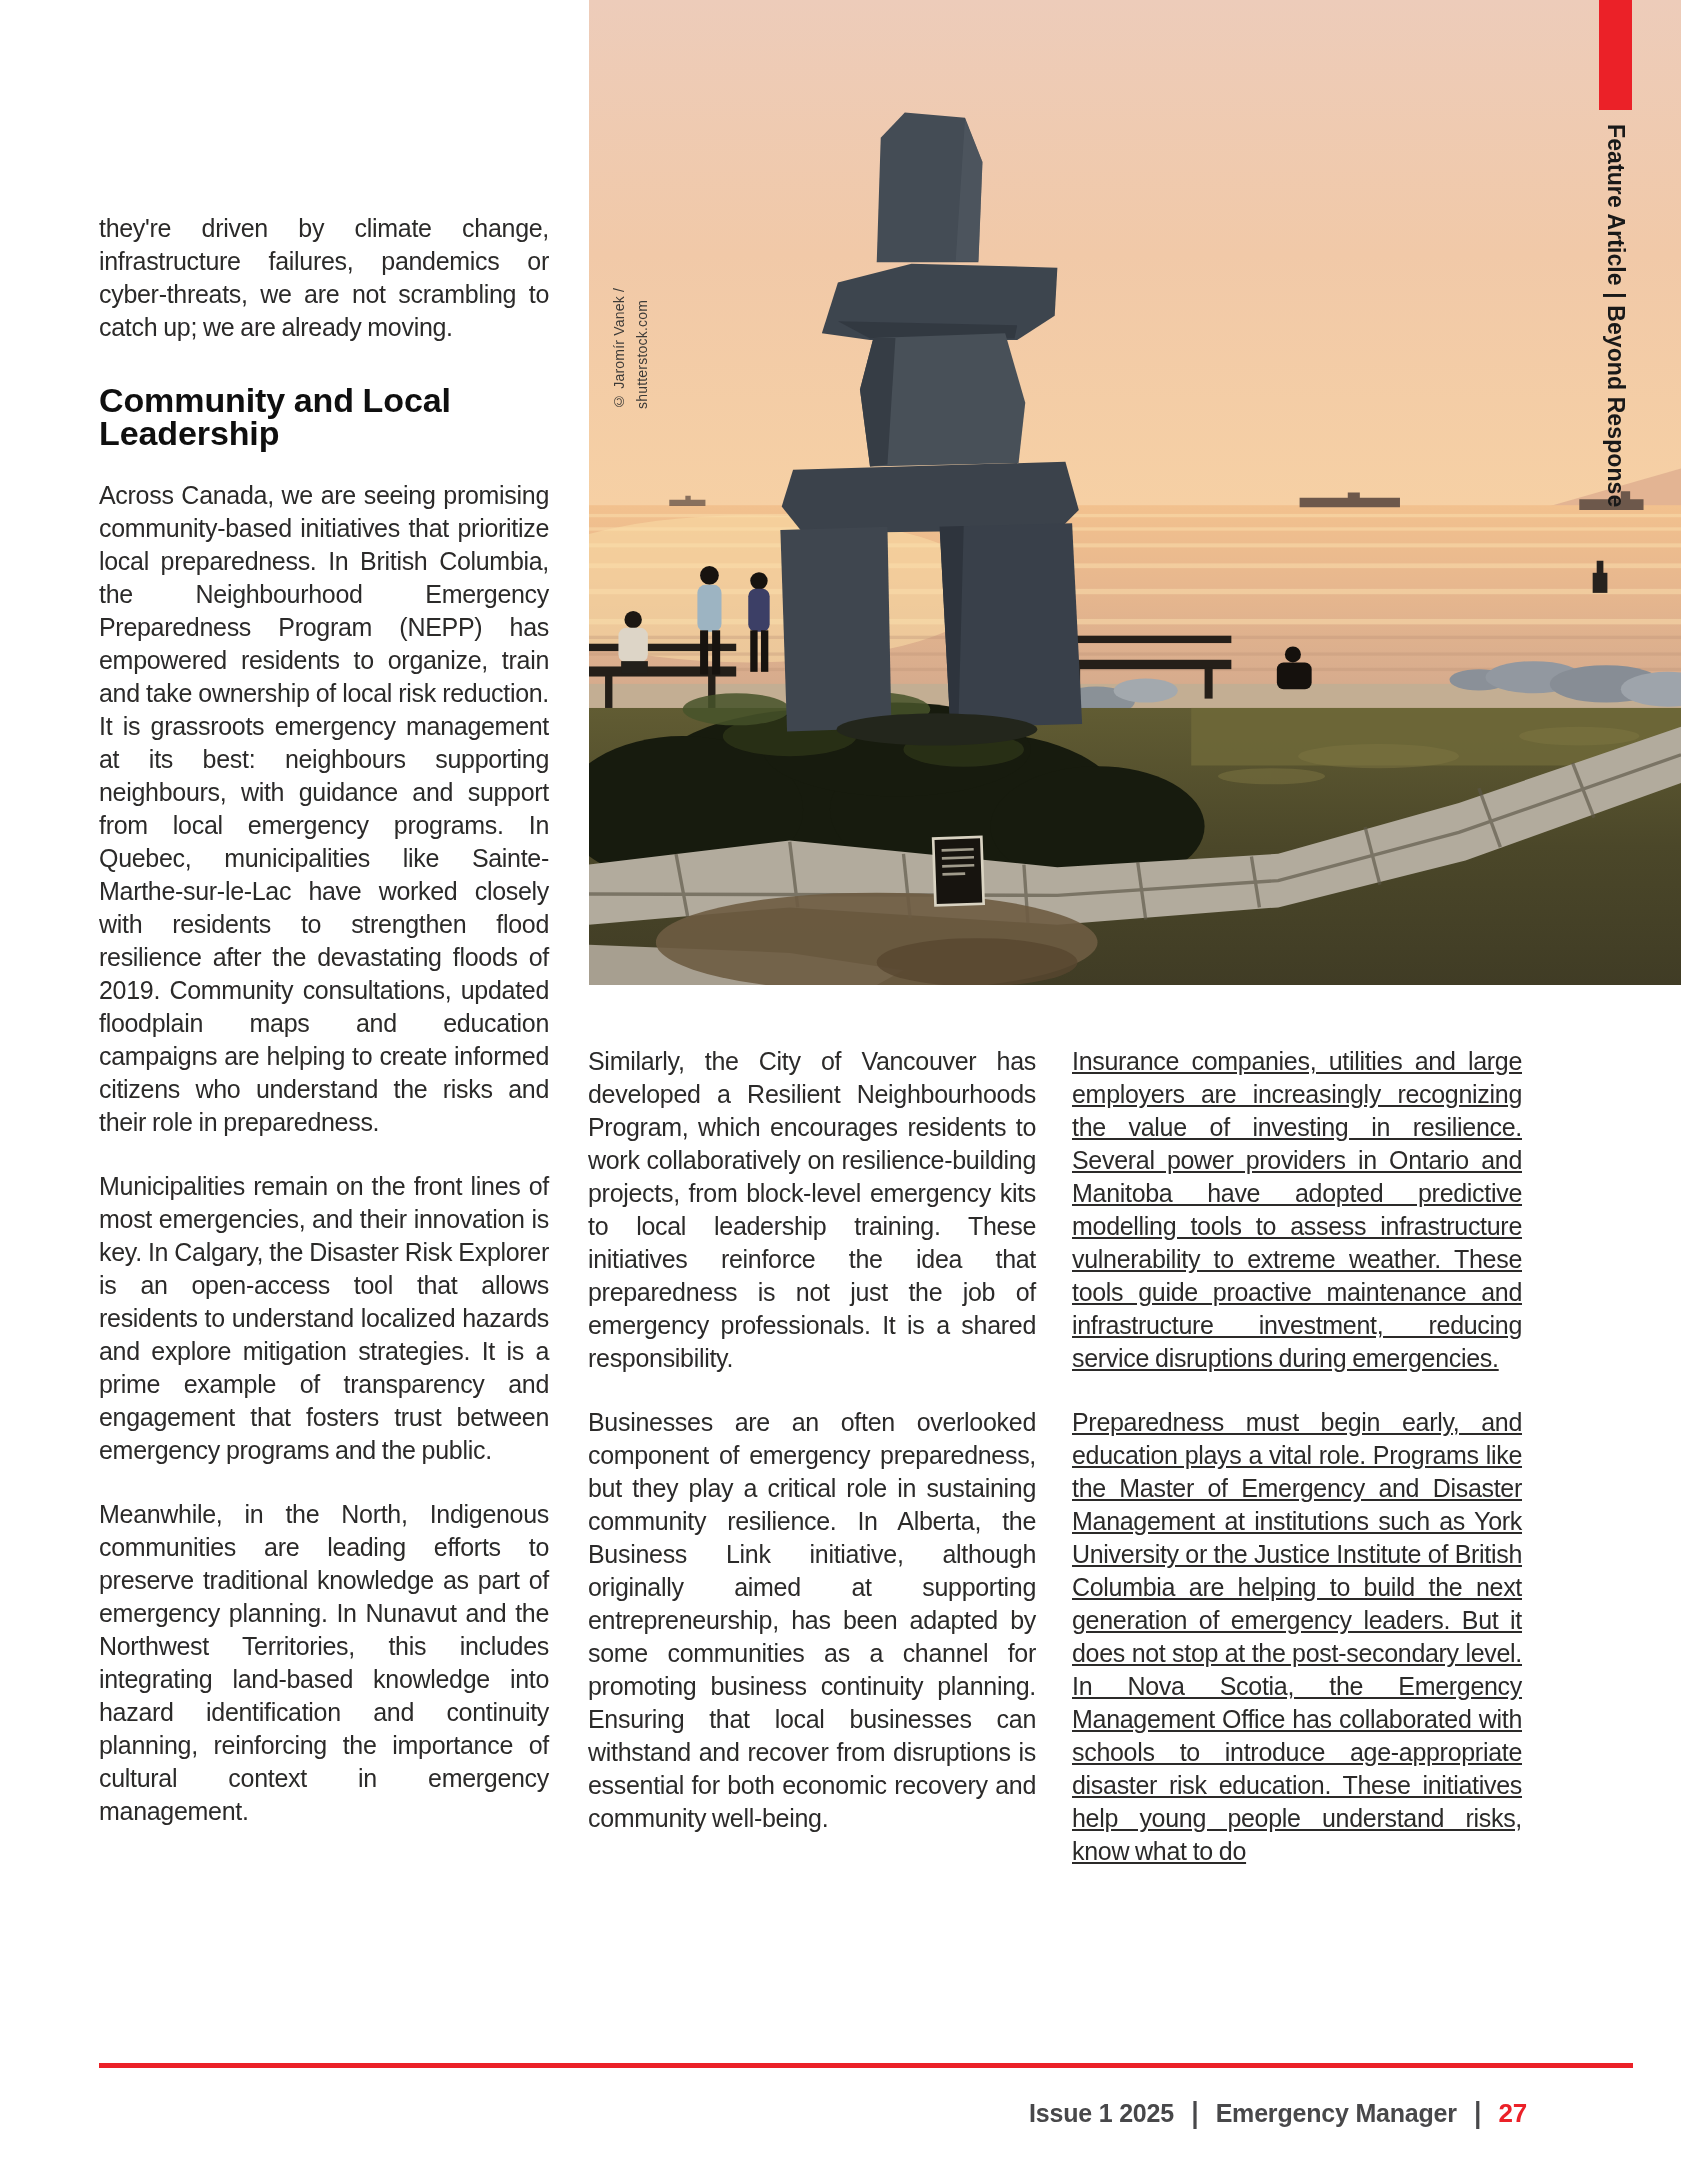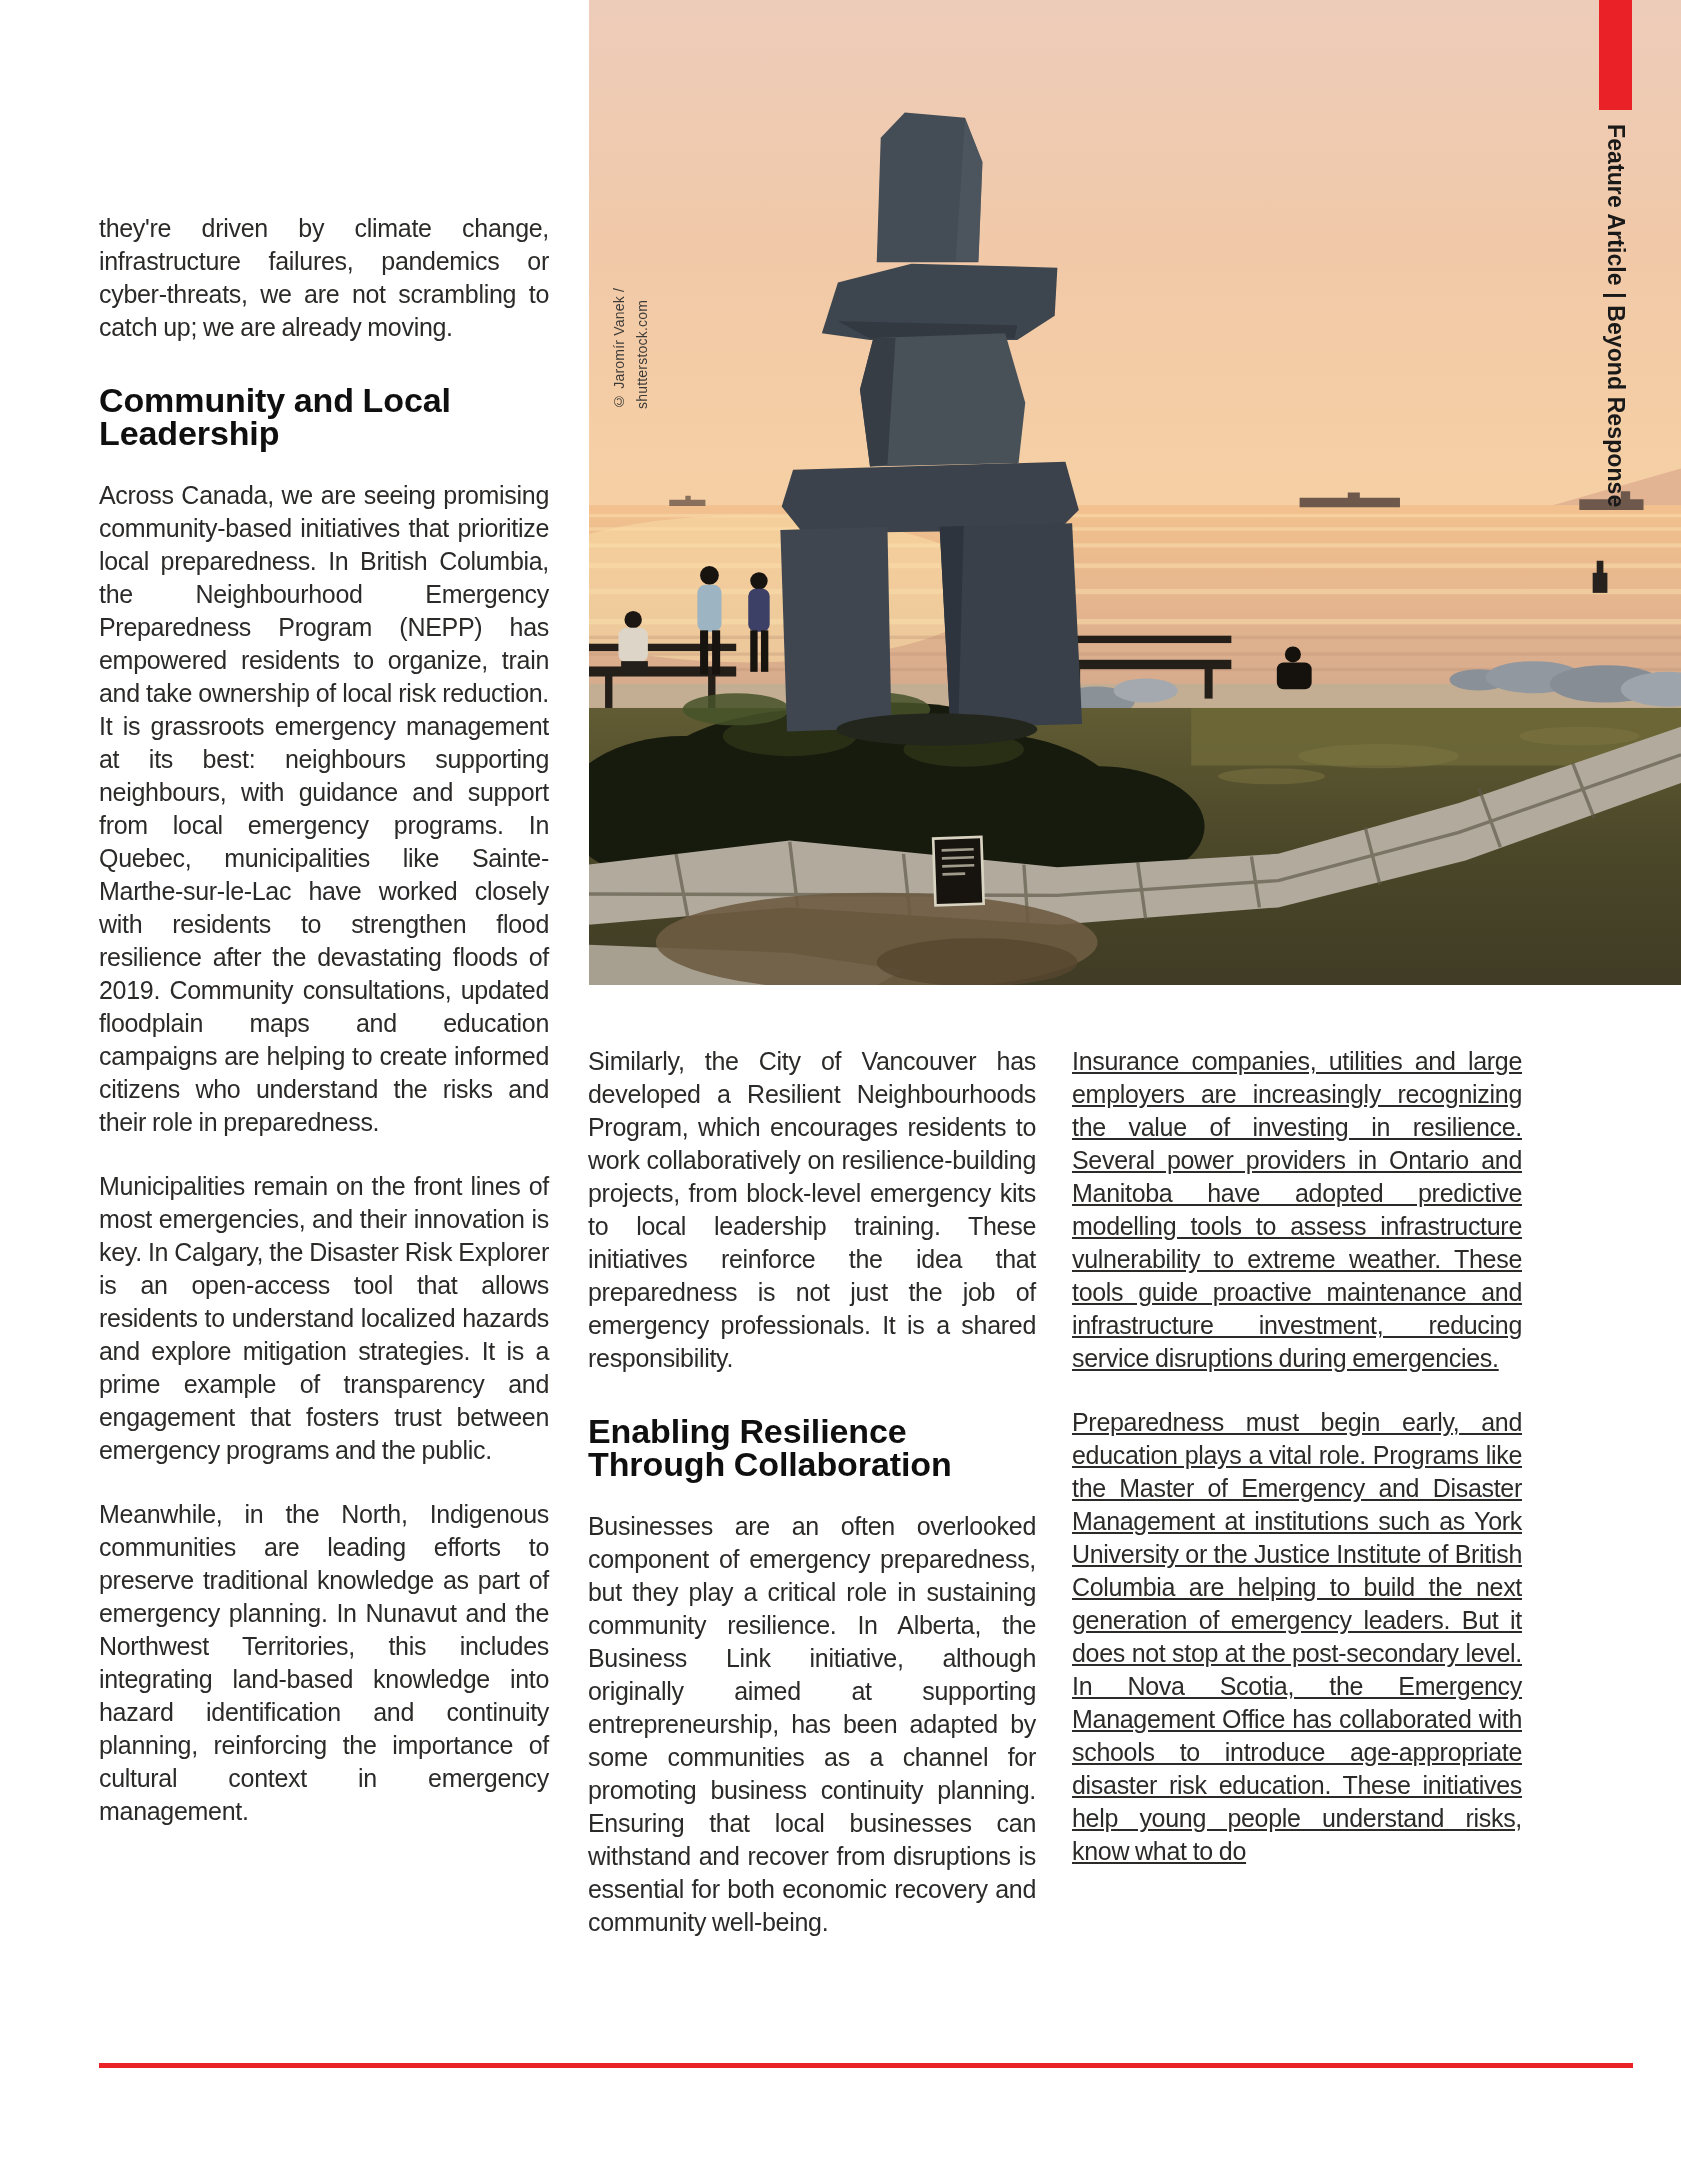--- a/index.html
+++ b/index.html
@@ -220,24 +220,30 @@
 
   <div id="col-left" class="col">
       <p>they're driven by climate change, infrastructure failures, pandemics or cyber-threats, we are not scrambling to catch up; we are already moving.</p>
       <h3>Community and Local Leadership</h3>
       <p>Across Canada, we are seeing promising community-based initiatives that prioritize local preparedness. In British Columbia, the Neighbourhood Emergency Preparedness Program (NEPP) has empowered residents to organize, train and take ownership of local risk reduction. It is grassroots emergency management at its best: neighbours supporting neighbours, with guidance and support from local emergency programs. In Quebec, municipalities like Sainte-Marthe-sur-le-Lac have worked closely with residents to strengthen flood resilience after the devastating floods of 2019. Community consultations, updated floodplain maps and education campaigns are helping to create informed citizens who understand the risks and their role in preparedness.</p>
       <p>Municipalities remain on the front lines of most emergencies, and their innovation is key. In Calgary, the Disaster Risk Explorer is an open-access tool that allows residents to understand localized hazards and explore mitigation strategies. It is a prime example of transparency and engagement that fosters trust between emergency programs and the public.</p>
       <p>Meanwhile, in the North, Indigenous communities are leading efforts to preserve traditional knowledge as part of emergency planning. In Nunavut and the Northwest Territories, this includes integrating land-based knowledge into hazard identification and continuity planning, reinforcing the importance of cultural context in emergency management.</p>
     </div>
   <div id="col-middle" class="col">
       <p>Similarly, the City of Vancouver has developed a Resilient Neighbourhoods Program, which encourages residents to work collaboratively on resilience-building projects, from block-level emergency kits to local leadership training. These initiatives reinforce the idea that preparedness is not just the job of emergency professionals. It is a shared responsibility.</p>
-      <h3>Enabling Resilience Through Collaboration</h3>
       <p>Businesses are an often overlooked component of emergency preparedness, but they play a critical role in sustaining community resilience. In Alberta, the Business Link initiative, although originally aimed at supporting entrepreneurship, has been adapted by some communities as a channel for promoting business continuity planning. Ensuring that local businesses can withstand and recover from disruptions is essential for both economic recovery and community well-being.</p>
     </div>
   <div id="col-right" class="col">
       <p>Insurance companies, utilities and large employers are increasingly recognizing the value of investing in resilience. Several power providers in Ontario and Manitoba have adopted predictive modelling tools to assess infrastructure vulnerability to extreme weather. These tools guide proactive maintenance and infrastructure investment, reducing service disruptions during emergencies.</p>
       <p>Preparedness must begin early, and education plays a vital role. Programs like the Master of Emergency and Disaster Management at institutions such as York University or the Justice Institute of British Columbia are helping to build the next generation of emergency leaders. But it does not stop at the post-secondary level. In Nova Scotia, the Emergency Management Office has collaborated with schools to introduce age-appropriate disaster risk education. These initiatives help young people understand risks, know what to do</p>
     </div>
 
   <div id="footer-rule"></div>
+  <div id="footer">
+    <span>Issue 1 2025</span>
+    <span class="sep">|</span>
+    <span>Emergency Manager</span>
+    <span class="sep">|</span>
+    <span class="page-num">27</span>
+  </div>
 
 </div>
 
 
 </body></html>

